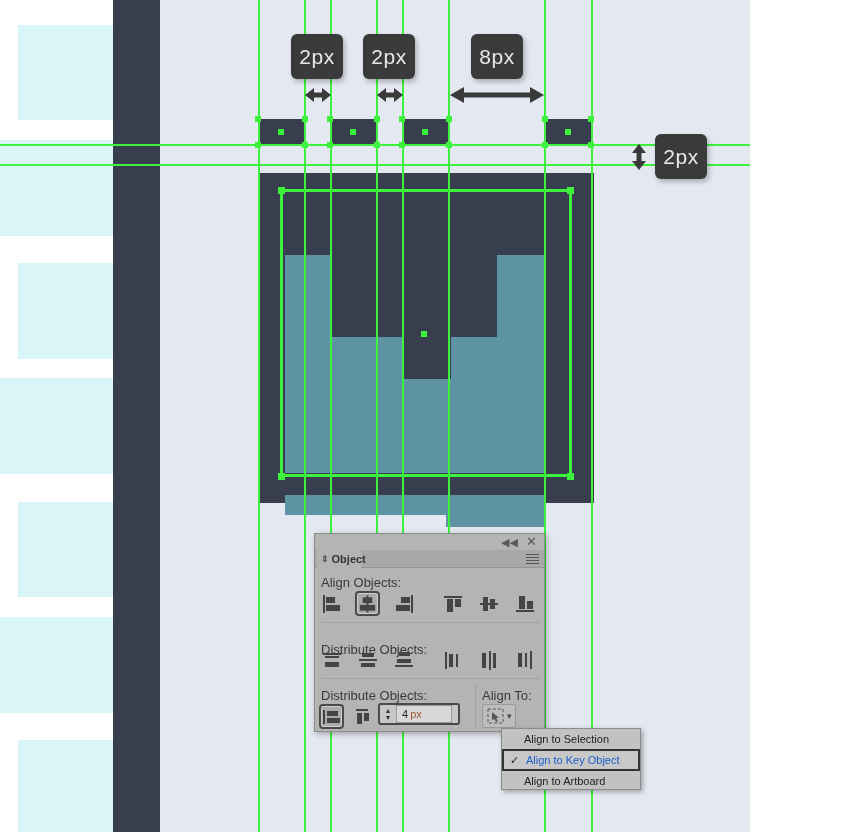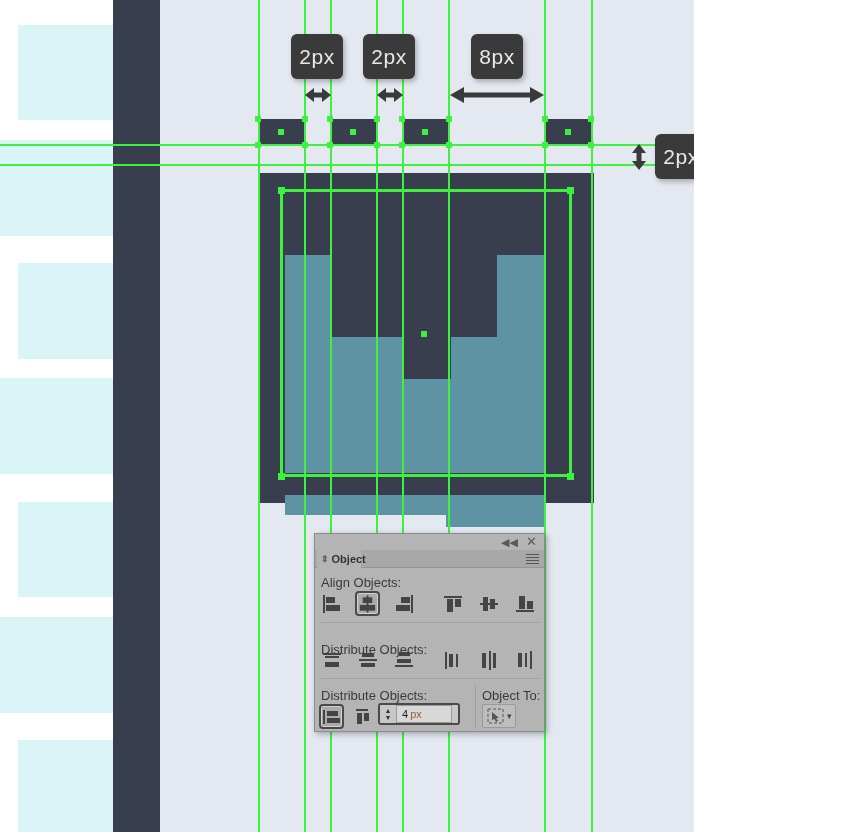--- a/index.html
+++ b/index.html
@@ -4,21 +4,21 @@
 <style>
   * { box-sizing: border-box; }
   html, body { margin:0; padding:0; }
   body {
     width:850px; height:832px;
     font-family:"Liberation Sans", sans-serif;
     background:#ffffff;
     overflow:hidden;
     position:relative;
   }
-  #root { position:absolute; left:0; top:0; width:694px; height:832px; overflow:hidden; }
+  #root { position:absolute; left:0; top:0; width:750px; height:832px; overflow:hidden; }
 
   
   .canvas-bg { position:absolute; left:160px; top:0; width:690px; height:832px; background:#E4E8F0; }
   .left-white { position:absolute; left:0; top:0; width:113px; height:832px; background:#ffffff; }
   .dark-col-left { position:absolute; left:113px; top:0; width:47px; height:832px; background:#383E4E; }
   .dark-bar-right { position:absolute; left:833px; top:262px; width:17px; height:248px; background:#383E4E; }
 
   
   .mint { position:absolute; background:#D9F5F7; }
 
@@ -367,25 +367,37 @@
     </div>
     <div class="spacing-field" style="left:63px; top:169px; width:82px;">
       <div class="spin">▲<br>▼</div>
       <div class="spacing-input">
         <span>4</span>
         <span class="unit">px</span>
       </div>
     </div>
 
     <div class="divline" style="left:160px; top:150px; width:1px; height:45px; background:#A2A2A2;"></div>
-    <div class="sec-label" style="left:167px; top:154px;">Object To:</div>
+    <div class="sec-label" style="left:167px; top:154px;">Align To:</div>
     <div class="alignto-box" style="left:167px; top:170px;">
       <svg width="19" height="18" viewBox="0 0 19 18">
         <rect x="2" y="2" width="15" height="14" fill="none" stroke="#555" stroke-dasharray="3 2"></rect>
         <path d="M6 13 L6 5 L13 11 L10 11 L12 14 L10 15 L8.5 12 Z" fill="#555"></path>
       </svg>
       <span style="font-size:9px; color:#444;">▾</span>
     </div>
   </div>
 
+  <div class="dropdown">
+    <div class="dd-item">
+      <span>Align to Selection</span>
+    </div>
+    <div class="dd-item active">
+      <span class="dd-check">✓</span>
+      <span>Align to Key Object</span>
+    </div>
+    <div class="dd-item">
+      <span>Align to Artboard</span>
+    </div>
+  </div>
 
 
 </div>
 
 </body></html>

